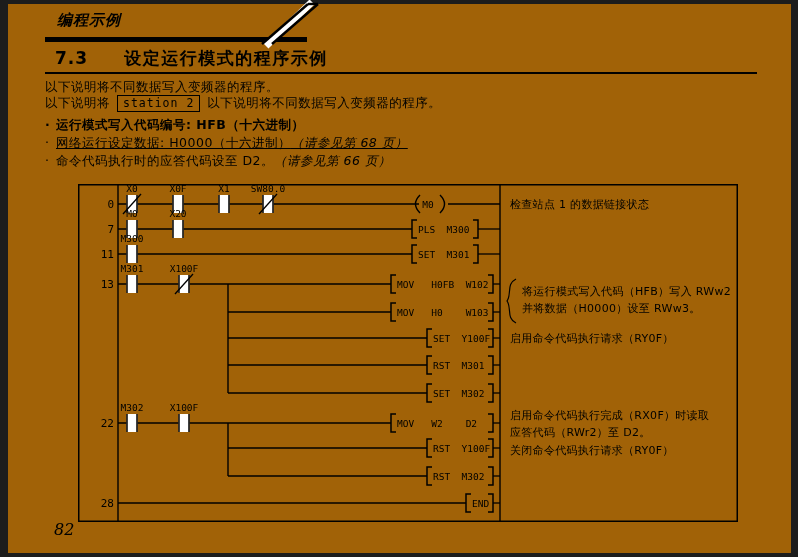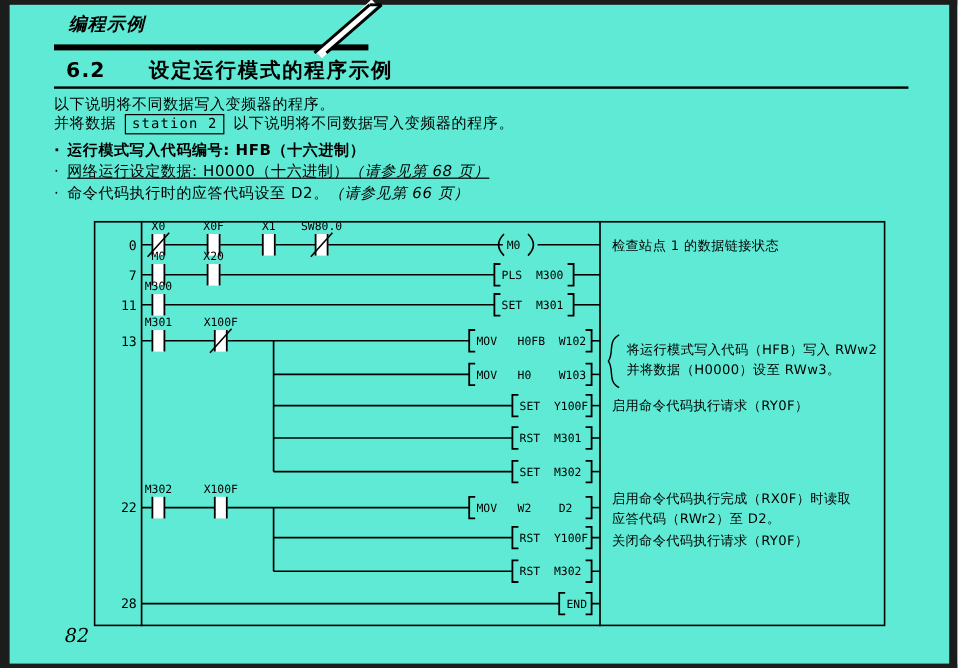--- a/index.html
+++ b/index.html
@@ -1,16 +1,16 @@
 <!DOCTYPE html>
 <html><head>
 <meta charset="utf-8">
 <style>
   html,body{margin:0;padding:0;background:#e8e8e8;}
-  .page{position:relative;width:798px;height:557px;background:#5eead4;overflow:hidden;
+  .page{position:relative;width:798px;height:557px;background:#a16207;overflow:hidden;
         font-family:"DejaVu Sans","Liberation Sans",sans-serif;color:#000;}
   .edge{position:absolute;background:#1c1c1c;}
   .edge-left{left:0;top:0;width:8px;height:557px;}
   .edge-top{left:0;top:0;width:798px;height:4px;}
   .edge-right{left:791px;top:0;width:7px;height:557px;}
   .edge-bottom{left:0;top:553px;width:798px;height:4px;}
 
   .chapter-title{position:absolute;left:57px;top:11px;font-size:15px;font-weight:bold;
                  font-style:italic;letter-spacing:1px;}
   .chapter-rule{position:absolute;left:45px;top:37px;width:262px;height:5px;background:#000;}
@@ -56,28 +56,28 @@
   <div class="chapter-title">编程示例</div>
   <div class="chapter-rule"></div>
   <svg class="chapter-arrow" viewBox="0 0 80 50">
     <line x1="67" y1="2" x2="21" y2="46" stroke="#ffffff" stroke-width="7"></line>
     <line x1="63" y1="4" x2="73" y2="4" stroke="#000000" stroke-width="2.4"></line>
     <line x1="73" y1="4" x2="27" y2="44" stroke="#000000" stroke-width="2.4"></line>
     <line x1="63" y1="4" x2="17" y2="44" stroke="#000000" stroke-width="2.4"></line>
   </svg>
 
   <div class="section-head">
-    <span class="section-num">6.2</span>
+    <span class="section-num">7.3</span>
     <span class="section-title">设定运行模式的程序示例</span>
   </div>
   <div class="section-rule"></div>
 
   <div class="body-line intro-1">以下说明将不同数据写入变频器的程序。</div>
   <div class="body-line intro-2">
-    <span>并将数据</span>
+    <span>以下说明将</span>
     <span class="station-box">station 2</span>
     <span>以下说明将不同数据写入变频器的程序。</span>
   </div>
 
   <div class="body-line bullet-1">
     <span class="bullet-marker">·</span><span>运行模式写入代码编号: HFB（十六进制）</span>
   </div>
   <div class="body-line bullet-2">
     <span class="bullet-marker">·</span><span>网络运行设定数据: H0000（十六进制）</span><span class="ref">（请参见第 68 页）</span>
   </div>

